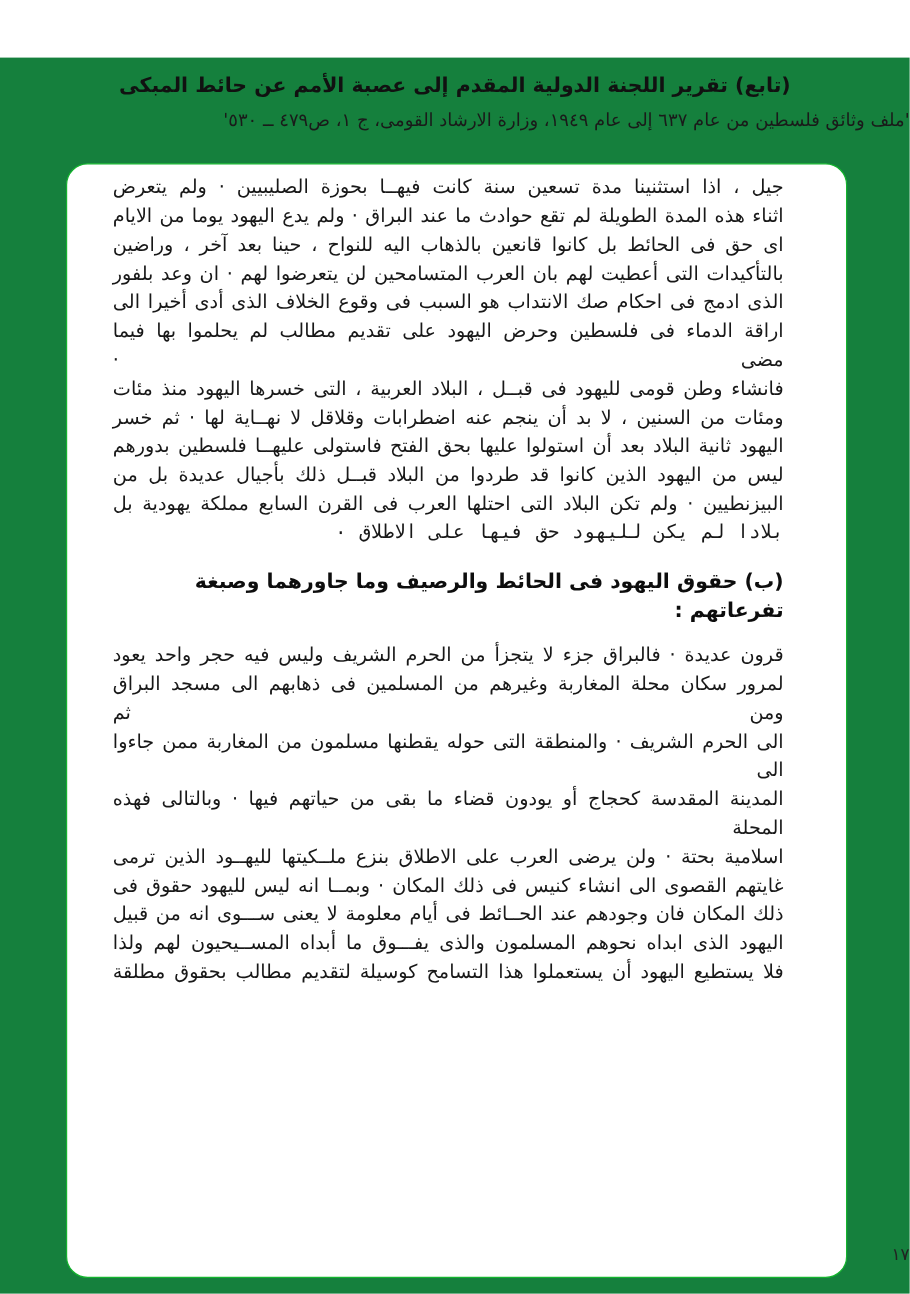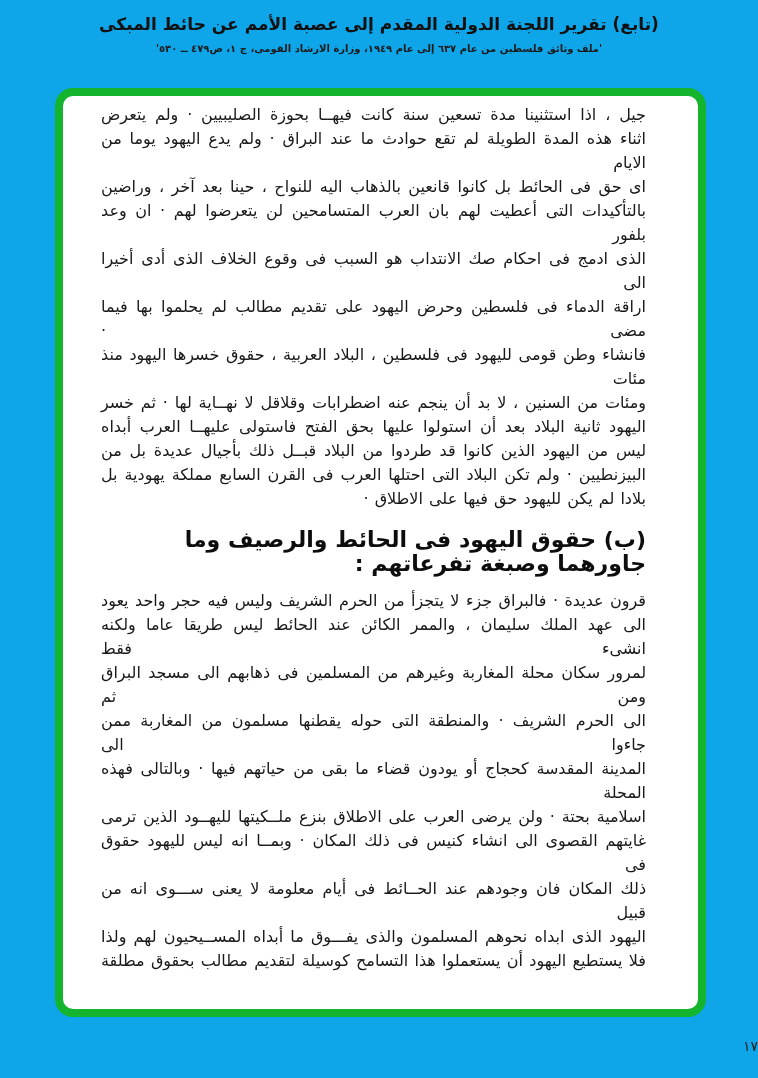--- a/index.html
+++ b/index.html
@@ -6,71 +6,73 @@
   html, body { background: #ffffff; }
   body {
     width: 758px; height: 1078px;
     position: relative;
     font-family: "DejaVu Sans", sans-serif;
     color: #141414;
     overflow: hidden;
   }
   .page {
     position: absolute; inset: 0;
-    background: #0ea5e9;
+    background: #15803d;
+    margin-top: 48px;
   }
   
   .header {
     position: absolute;
     top: 14px; left: 0; right: 0;
     text-align: center;
     direction: rtl;
   }
   .title {
     font-size: 17px;
     font-weight: bold;
     color: #111;
     letter-spacing: 0;
   }
   .source {
     margin-top: 9px;
-    font-size: 10px;
-    font-weight: bold;
+    font-size: 15px;
+    font-weight: normal;
     color: #1a1a1a;
+    text-align: right;
   }
   
   .highlight-box {
     position: absolute;
     left: 55px; top: 88px;
     width: 651px; height: 929px;
-    border: 8px solid #b91c1c;
+    border: 1px solid #b91c1c;
     border-radius: 18px;
     background: #ffffff;
   }
   
   .doc-body {
     position: absolute;
     top: 7px; left: 38px; right: 52px; bottom: 6px;
     direction: rtl;
     font-size: 16px;
     line-height: 24px;
     color: #181818;
   }
   .paragraph { margin: 0 0 10px 0; }
   .line {
     text-align: justify;
     text-align-last: justify;
     white-space: normal;
     word-spacing: 1px;
   }
-  .line.last { text-align-last: right; }
+  .line.last { text-align-last: right; font-family: Liberation Mono, monospace; }
   .line.first { text-indent: 26px; }
   .section-heading {
     font-weight: bold;
-    font-size: 22px;
+    font-size: 17px;
     margin: 17px 0 13px 0;
     text-align: right;
     color: #0d0d0d;
   }
   
   .page-number {
     position: absolute;
     bottom: 24px; left: 0; right: 0;
     text-align: right;
     font-size: 14px;
@@ -89,31 +91,30 @@
 
   <div class="highlight-box" style="border-color: rgb(20, 180, 46);">
     <div class="doc-body" id="doc-body">
         <div class="paragraph">
           <div class="line">جيل ، اذا استثنينا مدة تسعين سنة كانت فيهــا بحوزة الصليبيين · ولم يتعرض</div>
           <div class="line">اثناء هذه المدة الطويلة لم تقع حوادث ما عند البراق · ولم يدع اليهود يوما من الايام</div>
           <div class="line">اى حق فى الحائط بل كانوا قانعين بالذهاب اليه للنواح ، حينا بعد آخر ، وراضين</div>
           <div class="line">بالتأكيدات التى أعطيت لهم بان العرب المتسامحين لن يتعرضوا لهم · ان وعد بلفور</div>
           <div class="line">الذى ادمج فى احكام صك الانتداب هو السبب فى وقوع الخلاف الذى أدى أخيرا الى</div>
           <div class="line">اراقة الدماء فى فلسطين وحرض اليهود على تقديم مطالب لم يحلموا بها فيما مضى ·</div>
-          <div class="line">فانشاء وطن قومى لليهود فى فلسطين ، البلاد العربية ، حقوق خسرها اليهود منذ مئات</div>
+          <div class="line">فانشاء وطن قومى لليهود فى قبــل ، البلاد العربية ، التى خسرها اليهود منذ مئات</div>
           <div class="line">ومئات من السنين ، لا بد أن ينجم عنه اضطرابات وقلاقل لا نهــاية لها · ثم خسر</div>
-          <div class="line">اليهود ثانية البلاد بعد أن استولوا عليها بحق الفتح فاستولى عليهــا العرب أبداه</div>
+          <div class="line">اليهود ثانية البلاد بعد أن استولوا عليها بحق الفتح فاستولى عليهــا فلسطين بدورهم</div>
           <div class="line">ليس من اليهود الذين كانوا قد طردوا من البلاد قبــل ذلك بأجيال عديدة بل من</div>
           <div class="line">البيزنطيين · ولم تكن البلاد التى احتلها العرب فى القرن السابع مملكة يهودية بل</div>
           <div class="line last">بلادا لم يكن لليهود حق فيها على الاطلاق ·</div>
         </div>
         <div class="section-heading">(ب) حقوق اليهود فى الحائط والرصيف وما جاورهما وصبغة تفرعاتهم :</div>
         <div class="paragraph">
           <div class="line">قرون عديدة · فالبراق جزء لا يتجزأ من الحرم الشريف وليس فيه حجر واحد يعود</div>
-          <div class="line">الى عهد الملك سليمان ، والممر الكائن عند الحائط ليس طريقا عاما ولكنه انشىء فقط</div>
           <div class="line">لمرور سكان محلة المغاربة وغيرهم من المسلمين فى ذهابهم الى مسجد البراق ومن ثم</div>
           <div class="line">الى الحرم الشريف · والمنطقة التى حوله يقطنها مسلمون من المغاربة ممن جاءوا الى</div>
           <div class="line">المدينة المقدسة كحجاج أو يودون قضاء ما بقى من حياتهم فيها · وبالتالى فهذه المحلة</div>
           <div class="line">اسلامية بحتة · ولن يرضى العرب على الاطلاق بنزع ملــكيتها لليهــود الذين ترمى</div>
           <div class="line">غايتهم القصوى الى انشاء كنيس فى ذلك المكان · وبمــا انه ليس لليهود حقوق فى</div>
           <div class="line">ذلك المكان فان وجودهم عند الحــائط فى أيام معلومة لا يعنى ســـوى انه من قبيل</div>
           <div class="line">اليهود الذى ابداه نحوهم المسلمون والذى يفـــوق ما أبداه المســيحيون لهم ولذا</div>
           <div class="line">فلا يستطيع اليهود أن يستعملوا هذا التسامح كوسيلة لتقديم مطالب بحقوق مطلقة</div>
         </div>
       </div>

